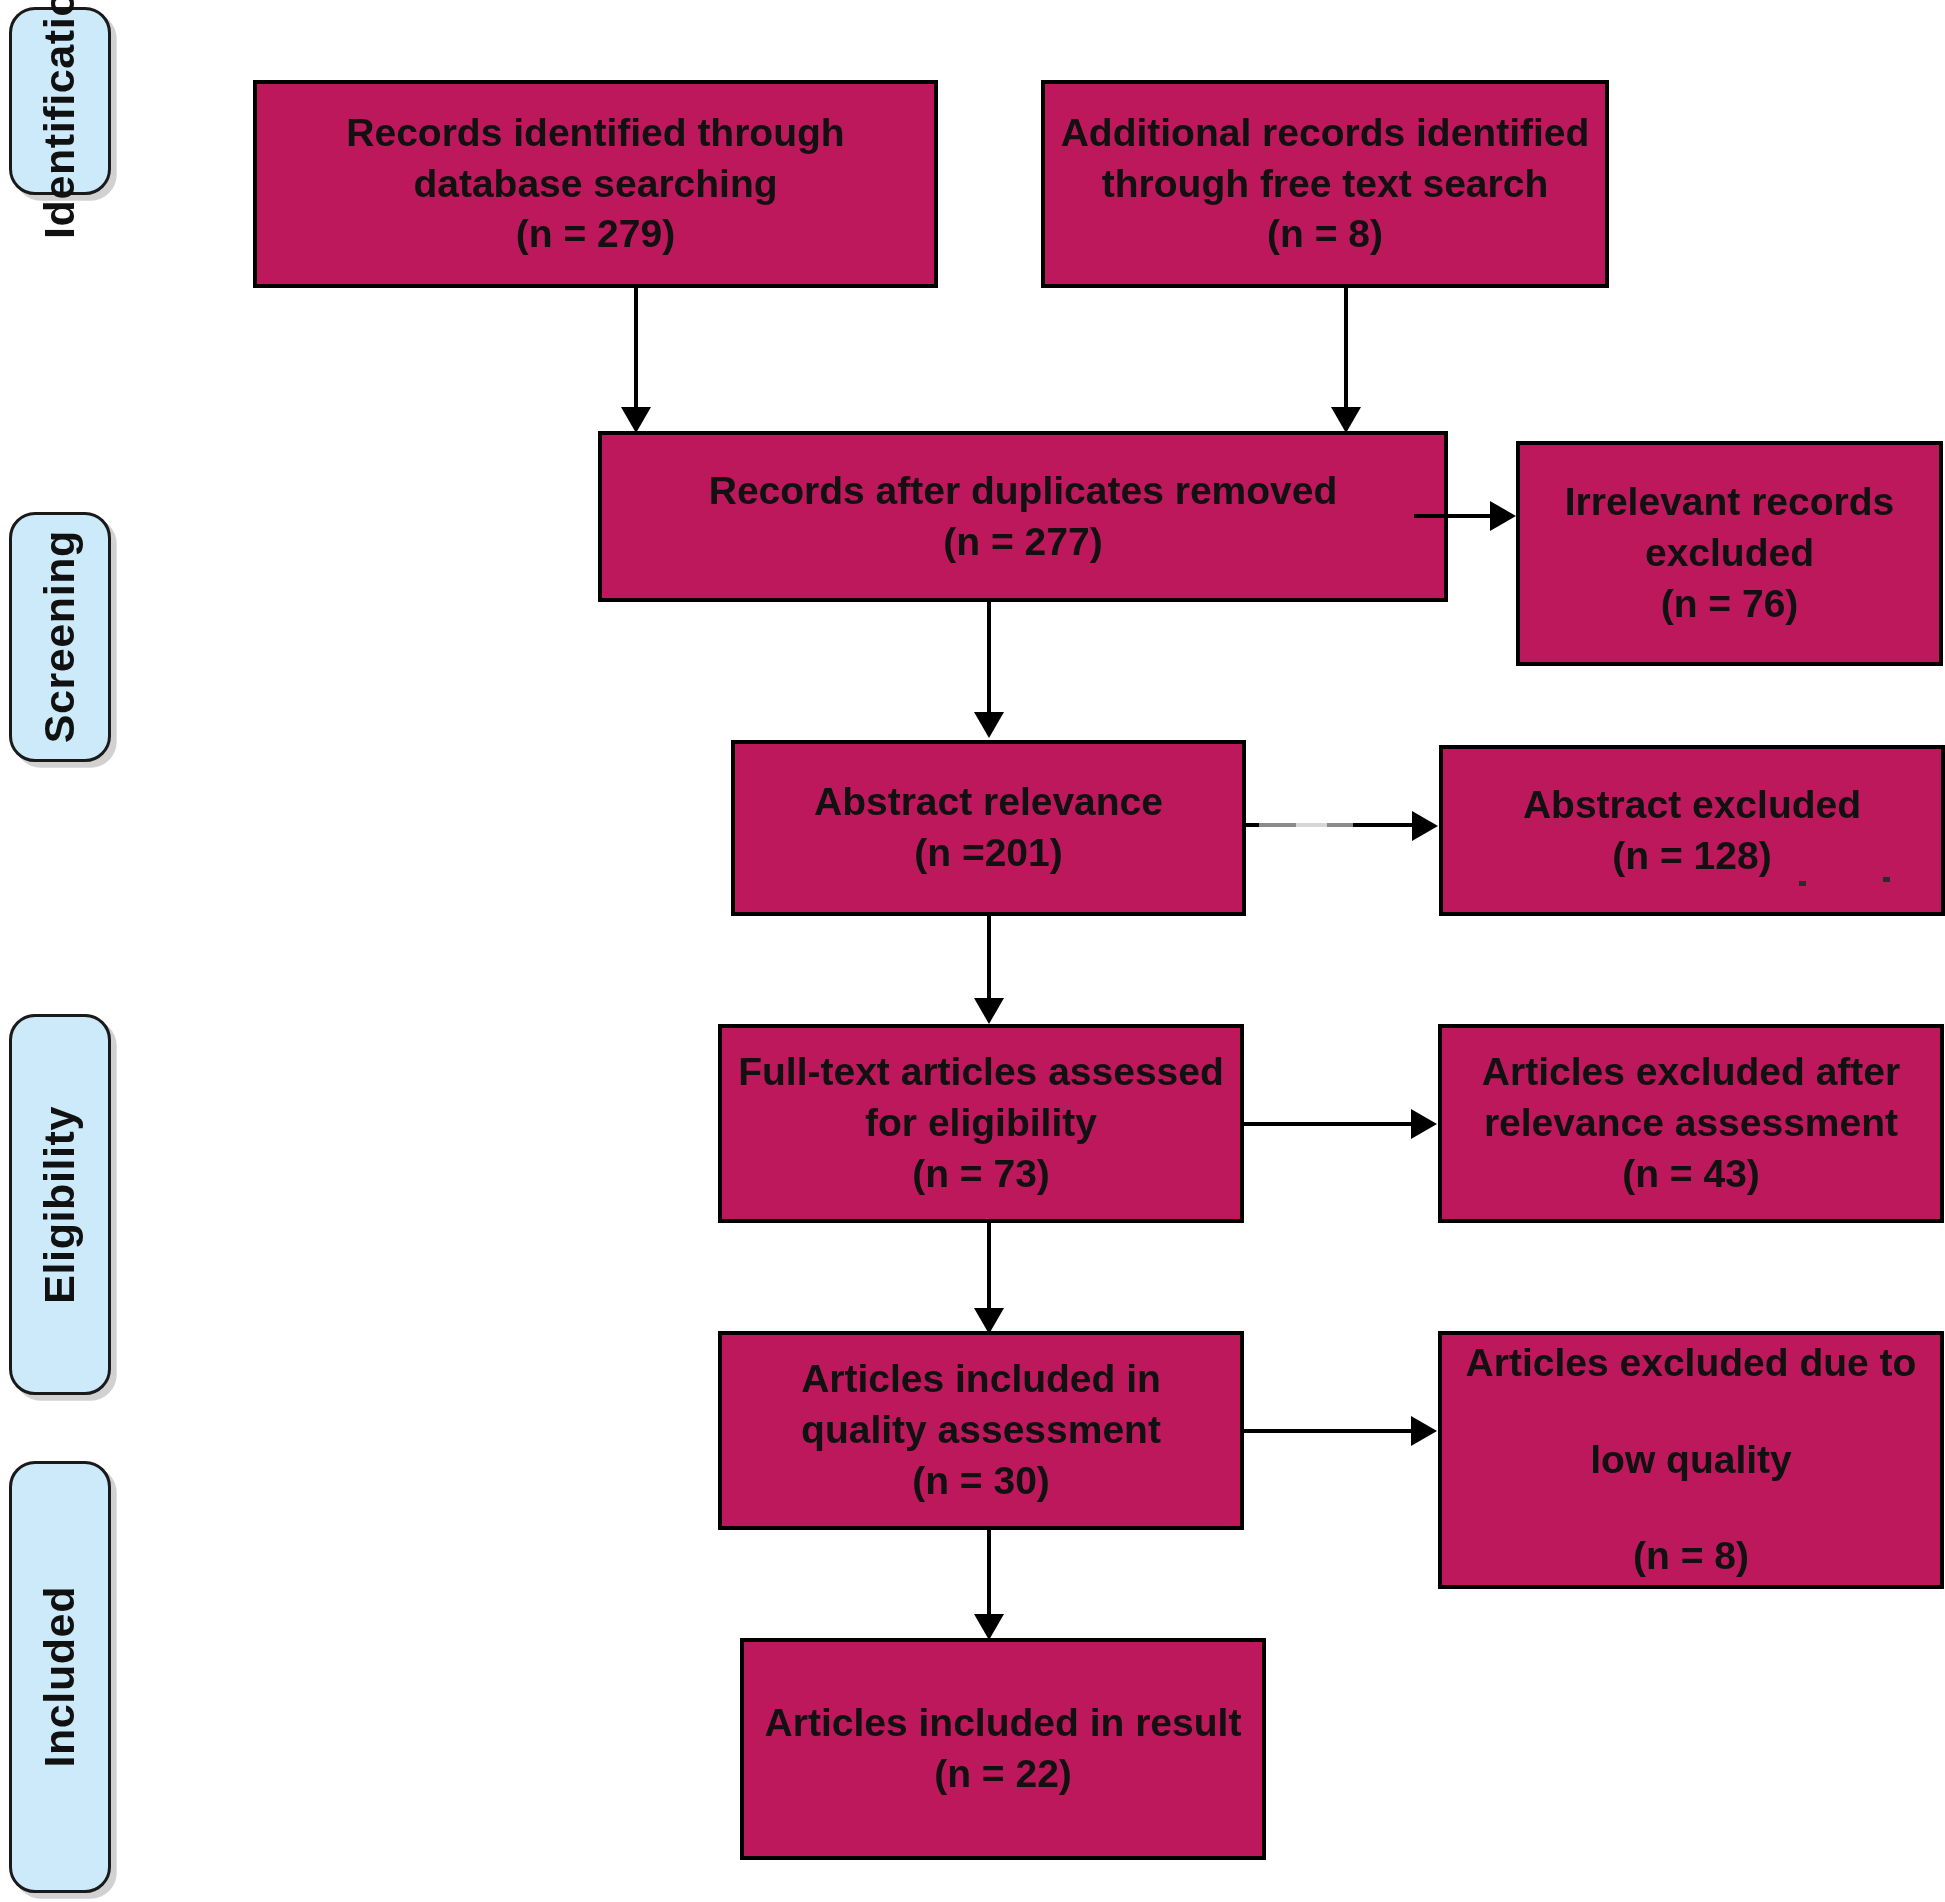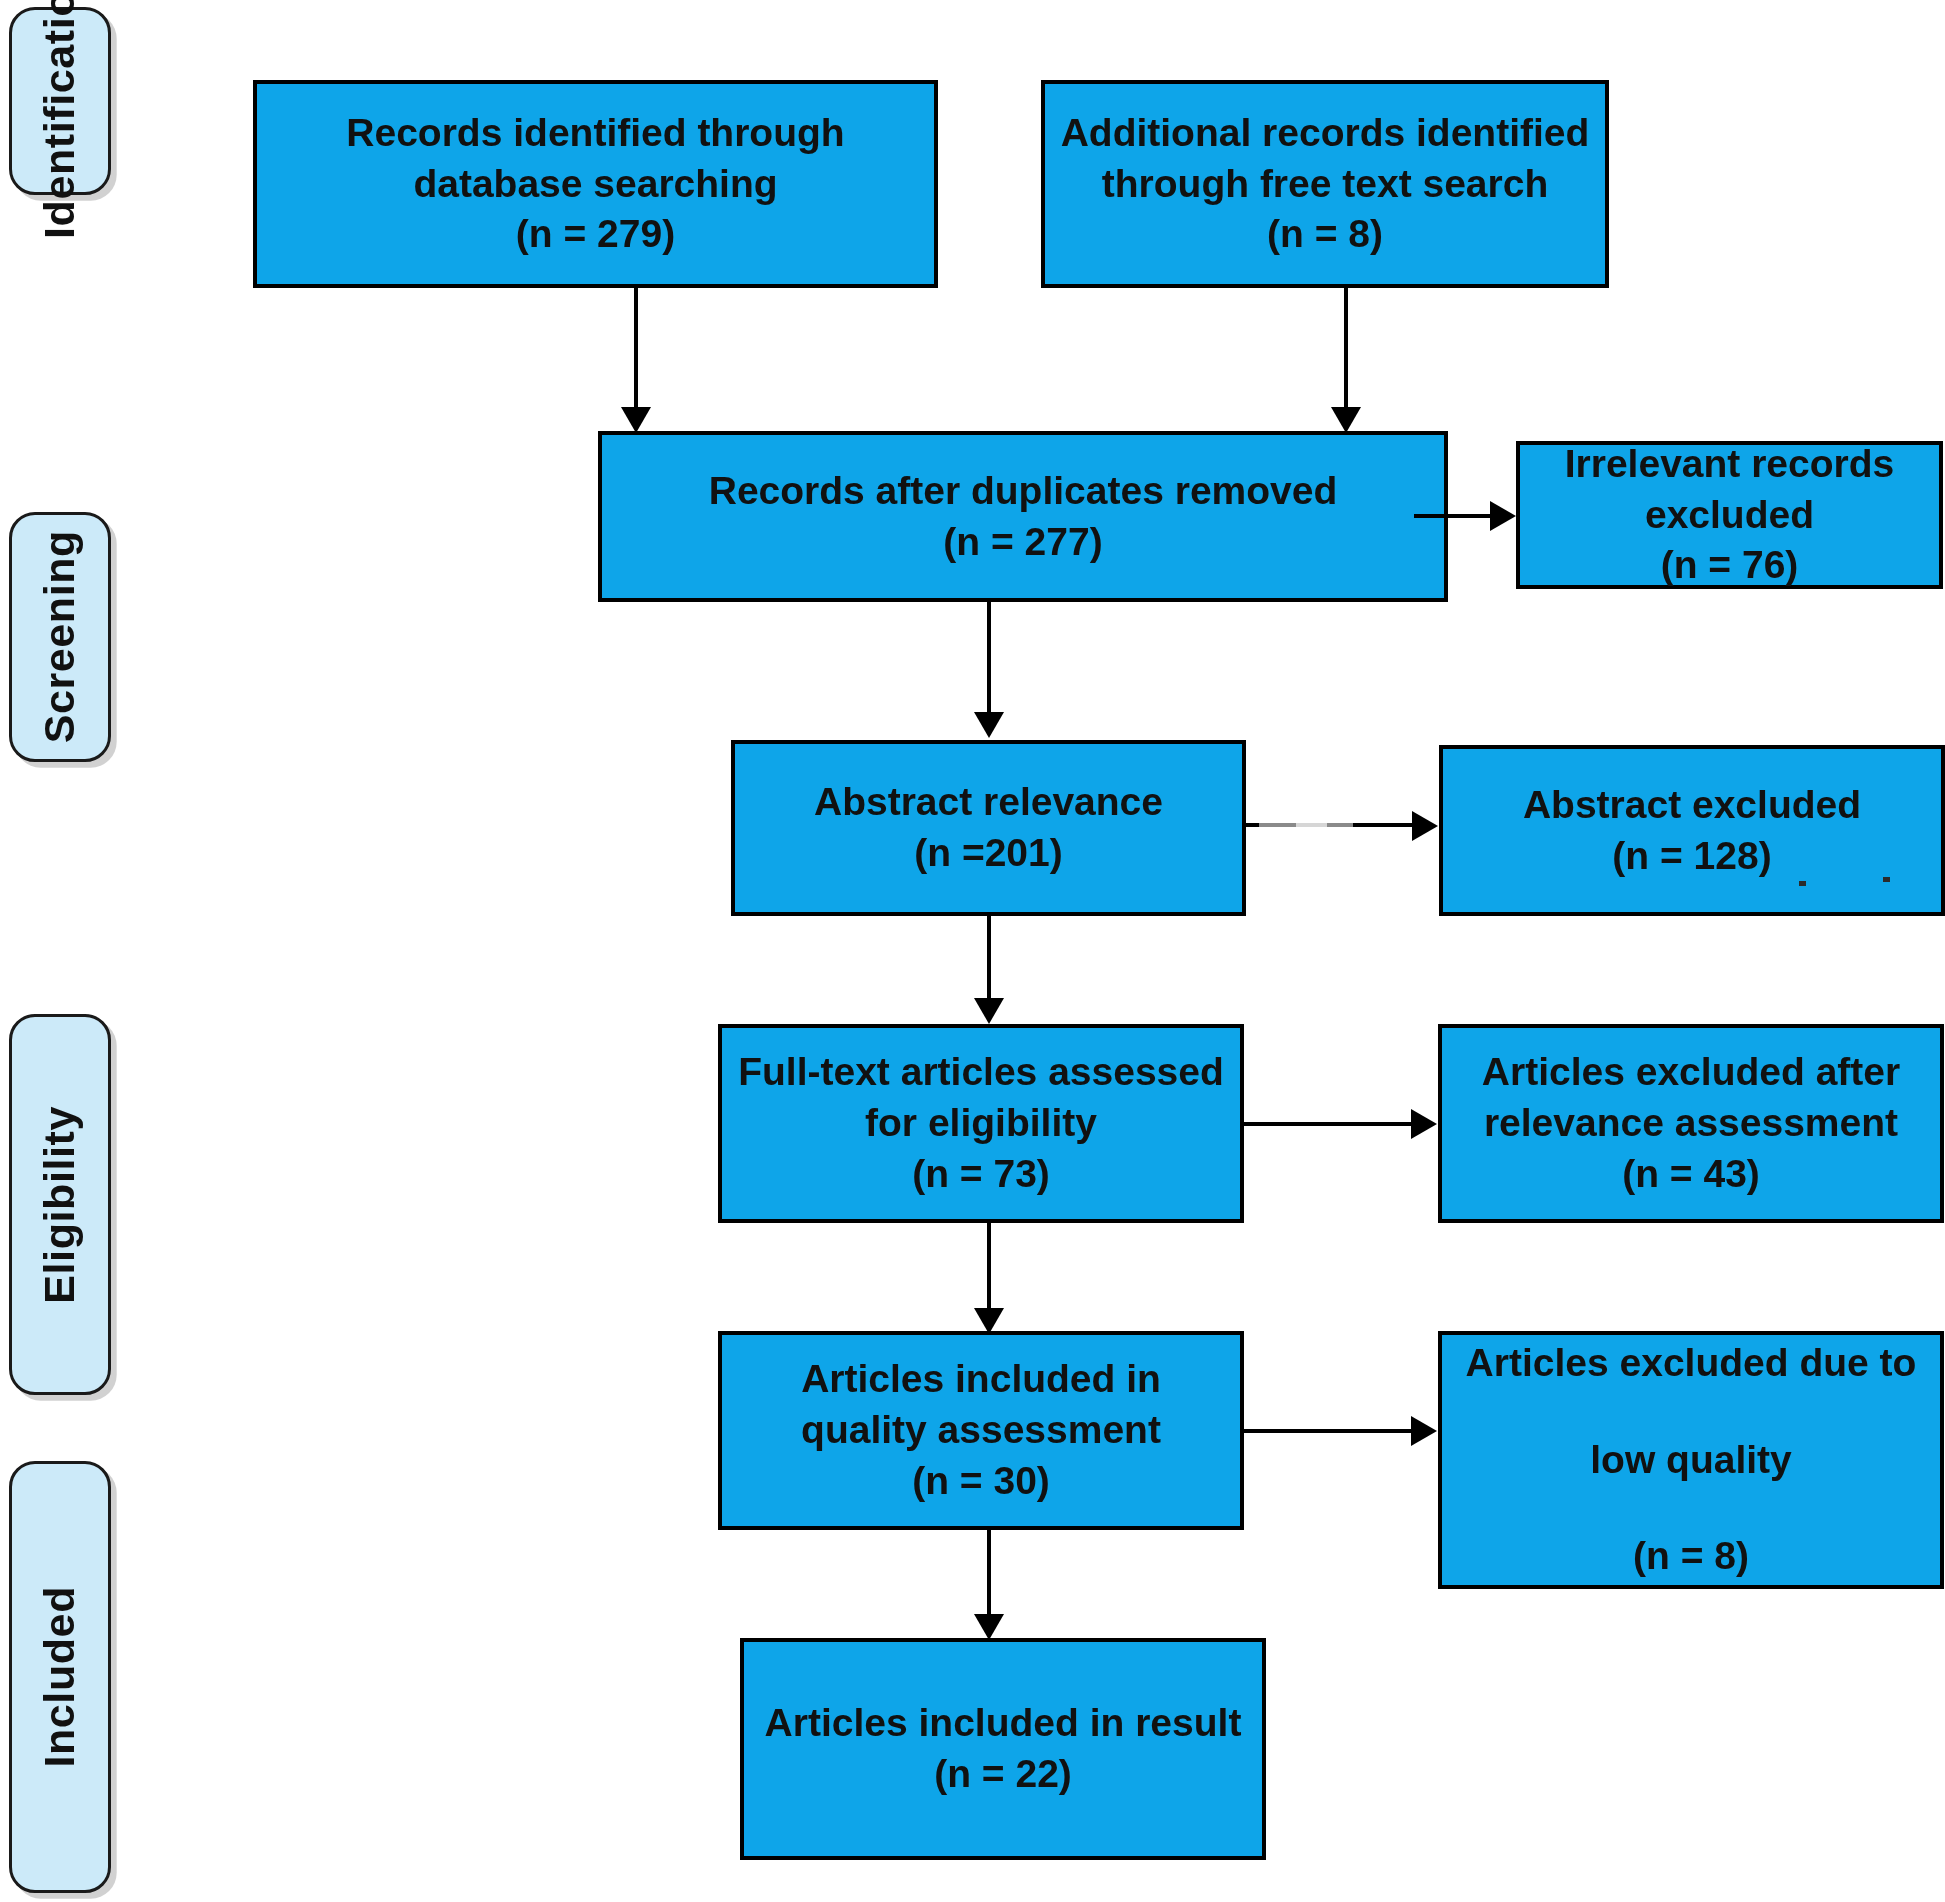--- a/index.html
+++ b/index.html
@@ -22,21 +22,21 @@
     font-size:43px;
     font-weight:bold;
     color:#111111;
     letter-spacing:0.6px;
     white-space:nowrap;
   }
 
   
   .box{
     position:absolute;
-    background:#0ea5e9;
+    background:#be185d;
     border:4px solid #000000;
     box-sizing:border-box;
     display:flex;
     flex-direction:column;
     align-items:center;
     justify-content:center;
     text-align:left;
     padding:13px 9px;
   }
   .box .line{
@@ -100,21 +100,21 @@
 <div class="arrow-down" style="left:621px;top:407px;"></div>
 
 <div class="vline" style="left:1344px;top:287px;height:122px;"></div>
 <div class="arrow-down" style="left:1331px;top:407px;"></div>
 
 <div class="box" style="left:563px;top:431px;width:850px;height:171px;margin-left:35px;">
   <div class="line">Records after duplicates removed</div>
   <div class="line">(n = 277)</div>
 </div>
 
-<div class="box" style="left:1516px;top:441px;width:427px;height:148px;">
+<div class="box" style="left:1516px;top:441px;width:427px;height:225px;">
   <div class="line">Irrelevant records</div>
   <div class="line">excluded</div>
   <div class="line">(n = 76)</div>
 </div>
 
 <div class="hline" style="left:1414px;top:514px;width:80px;"></div>
 <div class="arrow-right" style="left:1490px;top:501px;"></div>
 
 <div class="vline" style="left:987px;top:601px;height:114px;"></div>
 <div class="arrow-down" style="left:974px;top:712px;"></div>

